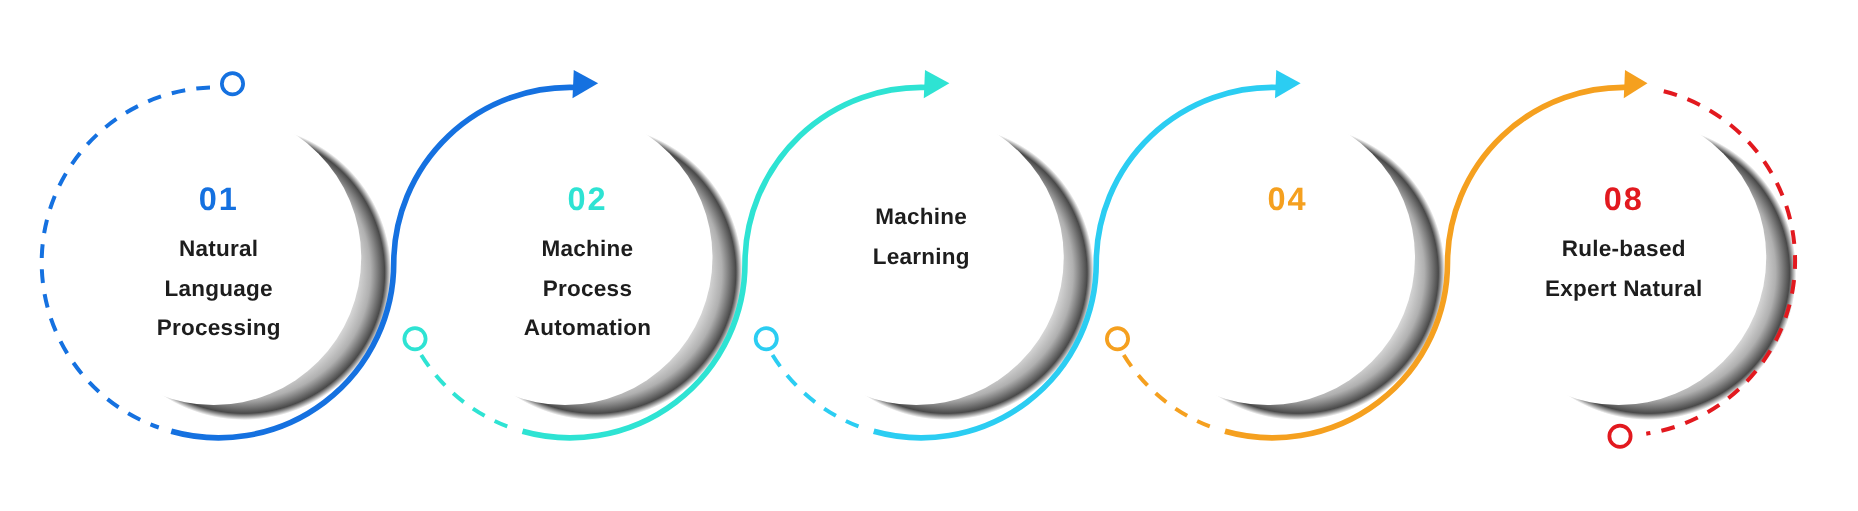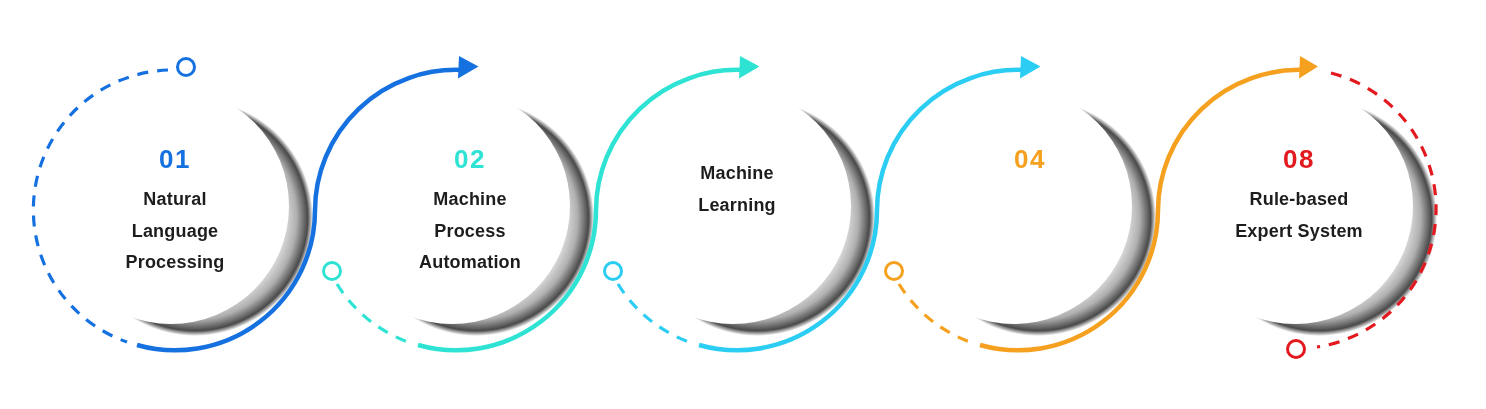--- a/index.html
+++ b/index.html
@@ -135,16 +135,16 @@
   <div class="card" style="left: 607px; --c: #2BCDF2;">
     <div class="label">Machine
 Learning</div>
   </div>
   <div class="card" style="left: 900px; --c: #F5A01F;">
     <div class="num">04</div>
   </div>
   <div class="card" style="left: 1169px; --c: #E2191F;">
     <div class="num">08</div>
     <div class="label">Rule-based
-Expert System</div>
+Expert Natural</div>
   </div>
 
 </div>
 
 </body></html>

